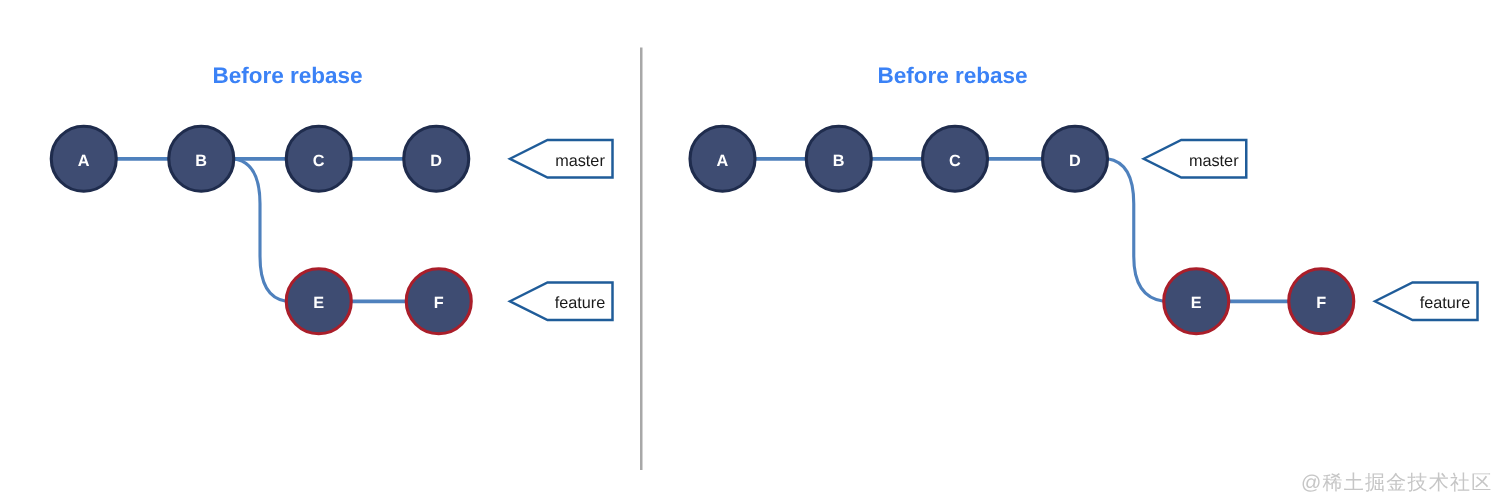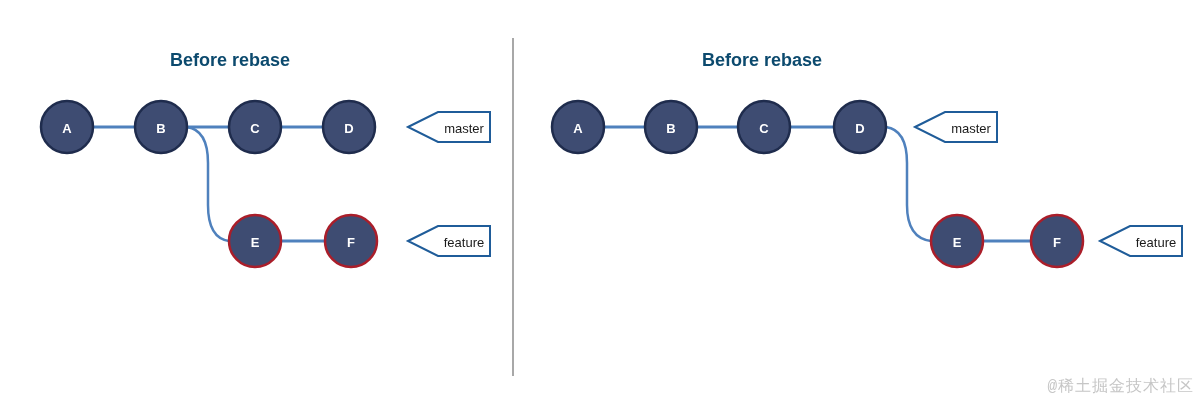--- a/index.html
+++ b/index.html
@@ -14,21 +14,21 @@
     height: 403px;
     background: #ffffff;
     overflow: hidden;
   }
   .panel-title {
     position: absolute;
     top: 50px;
     transform: translateX(-50%);
     font-size: 18px;
     font-weight: bold;
-    color: #0c4a6e;
+    color: #3b82f6;
     white-space: nowrap;
   }
   #title-before { left: 230px; }
   #title-after  { left: 762px; }
   .divider {
     position: absolute;
     left: 512px;
     top: 38px;
     width: 2px;
     height: 338px;
@@ -40,21 +40,20 @@
     top: 0;
   }
   .watermark {
     position: absolute;
     right: 8px;
     bottom: 6px;
     font-size: 16px;
     color: #c6c6c6;
     letter-spacing: 1px;
     white-space: nowrap;
-    font-family: Liberation Mono, monospace;
   }
 </style>
 </head>
 <body>
 
 <div class="canvas">
   <svg id="graph-svg" width="1202" height="403" viewBox="0 0 1202 403">
       <g>
         <line x1="93" y1="127" x2="135" y2="127" stroke="#4f81bd" stroke-width="3"></line>
         <line x1="187" y1="127" x2="229" y2="127" stroke="#4f81bd" stroke-width="3"></line>

